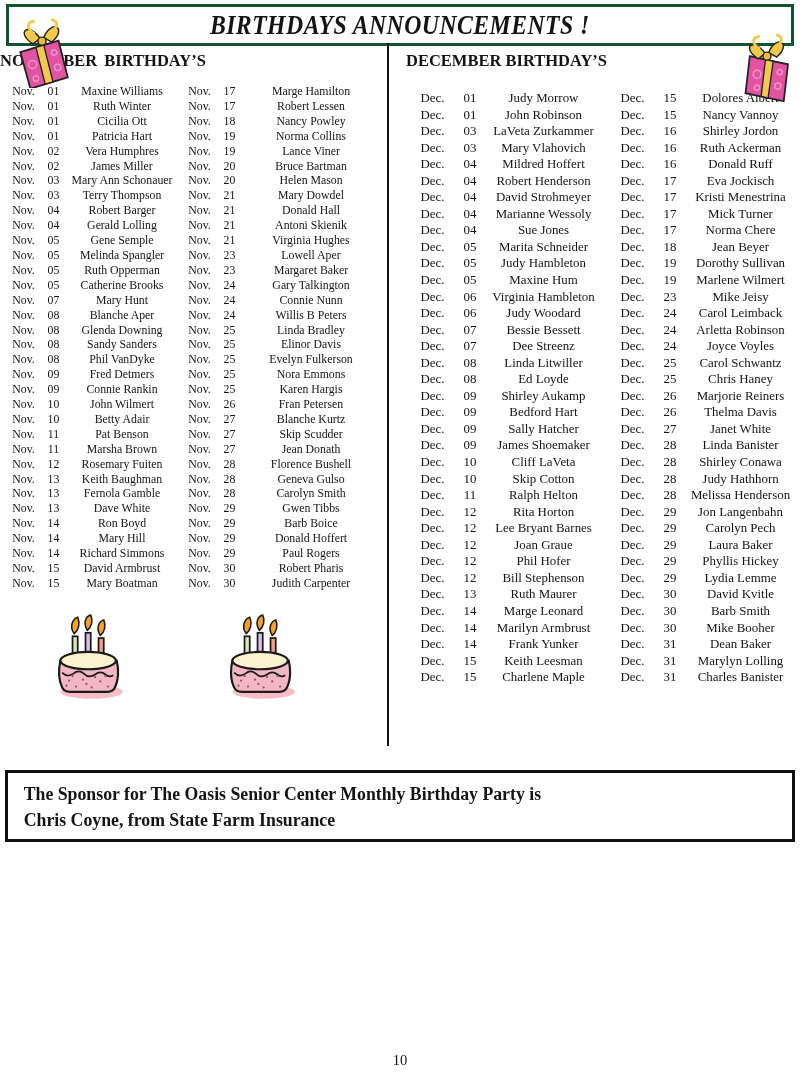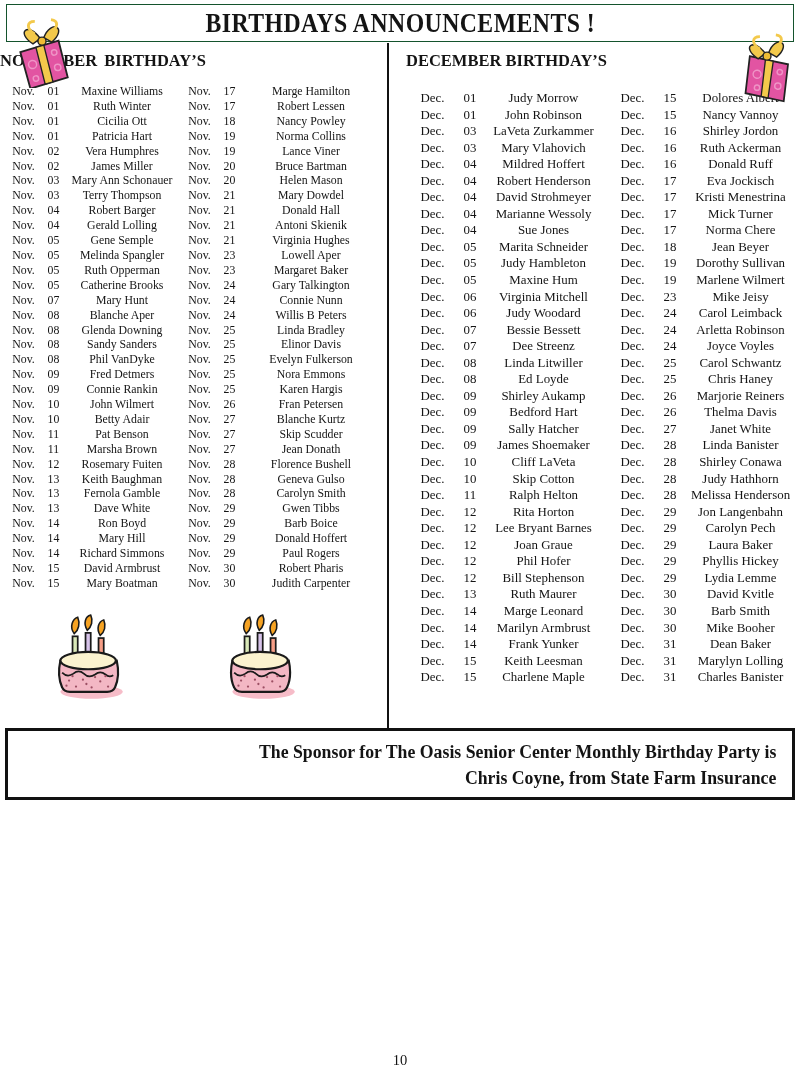--- a/index.html
+++ b/index.html
@@ -4,22 +4,23 @@
 <style>
   html,body { margin:0; padding:0; }
   body {
     width:800px; height:1084px; position:relative;
     background:#ffffff; color:#141414;
     font-family:"Liberation Serif", serif;
     overflow:hidden;
   }
   .title-box {
     position:absolute; left:6px; top:4px; right:6px; height:36px;
-    border:1px solid #14532d; display:flex; align-items:center; justify-content:center;
+    border:3px solid #14532d; display:flex; align-items:center; justify-content:center;
     background:#fff;
+    font-style:italic;
   }
   .title-text {
     font-weight:bold; font-size:27px; white-space:nowrap;
     transform:scaleX(0.88); letter-spacing:0.5px;
   }
   .gift { position:absolute; z-index:3; }
   .gift-left  { left:8px;  top:16px; width:68px; height:72px; }
   .gift-right { right:2px; top:24px; width:62px; height:82px; }
   .divider { position:absolute; left:387px; top:43px; width:2px; height:703px; background:#111; }
   .heading {
@@ -36,22 +37,22 @@
   .col.dec .m { width:51px; } .col.dec .d { width:24px; }
   .n { flex:1; }
   .nov-col1 { left:5px;   top:84px; width:174px; }
   .nov-col2 { left:181px; top:84px; width:200px; }
   .dec-col1 { left:407px; top:90px; width:198px; }
   .dec-col2 { left:607px; top:90px; width:192px; }
   .cake { position:absolute; top:612px; width:78px; height:92px; }
   .cake-1 { left:50px; }
   .cake-2 { left:222px; }
   .sponsor-box {
-    position:absolute; left:5px; right:5px; top:728px; height:58px;
-    border:3px solid #111; text-align:right; font-weight:bold;
+    position:absolute; left:5px; right:5px; top:770px; height:58px;
+    border:3px solid #111; text-align:left; font-weight:bold;
     padding-top:8px; background:#fff;
   }
   .sponsor-line { font-size:18.5px; line-height:26px; transform:scaleX(0.96); }
   .page-number {
     position:absolute; left:0; right:0; top:1052px;
     text-align:center; font-size:14.5px;
   }
 </style>
 </head>
 <body>
@@ -500,21 +501,21 @@
         <span class="n">Judy Hambleton</span>
       </div>
       <div class="row">
         <span class="m">Dec.</span>
         <span class="d">05</span>
         <span class="n">Maxine Hum</span>
       </div>
       <div class="row">
         <span class="m">Dec.</span>
         <span class="d">06</span>
-        <span class="n">Virginia Mitchell</span>
+        <span class="n">Virginia Hambleton</span>
       </div>
       <div class="row">
         <span class="m">Dec.</span>
         <span class="d">06</span>
         <span class="n">Judy Woodard</span>
       </div>
       <div class="row">
         <span class="m">Dec.</span>
         <span class="d">07</span>
         <span class="n">Bessie Bessett</span>

